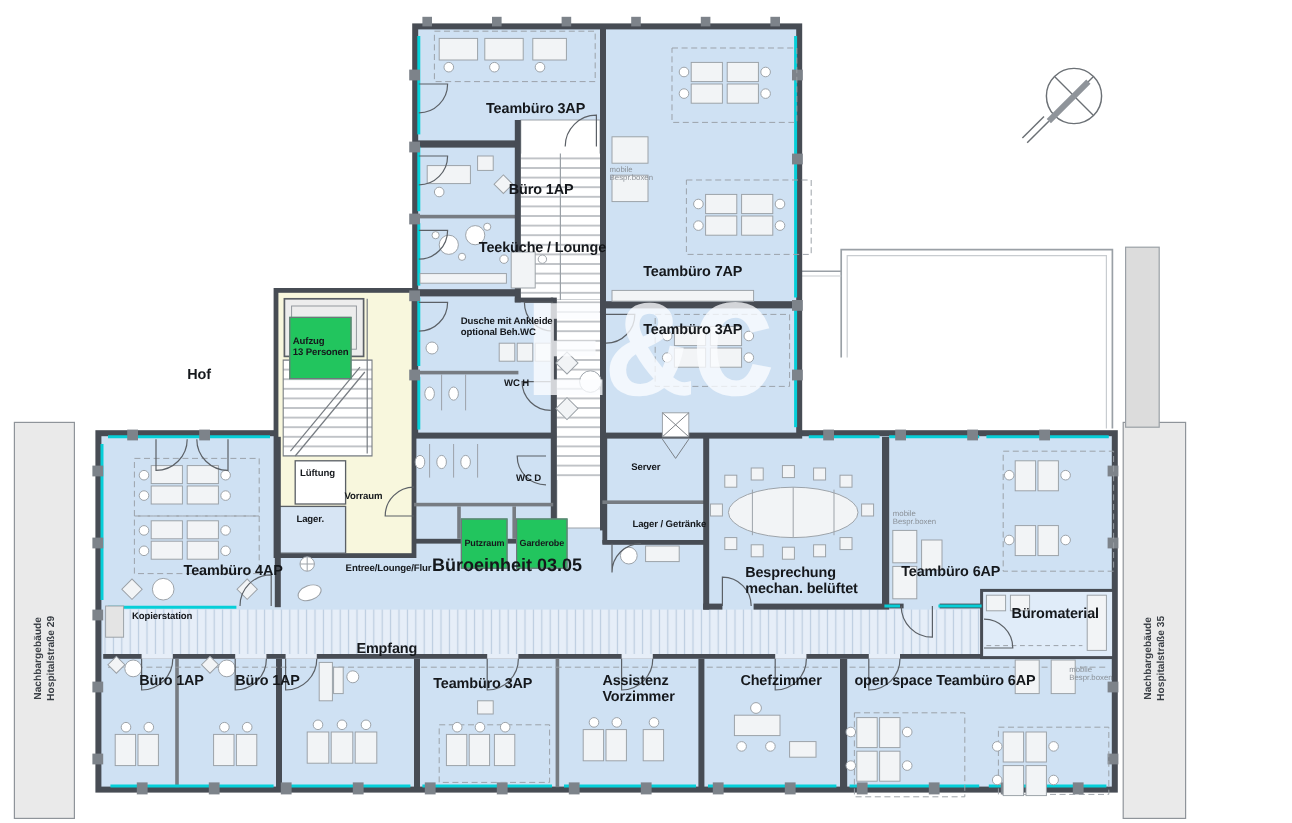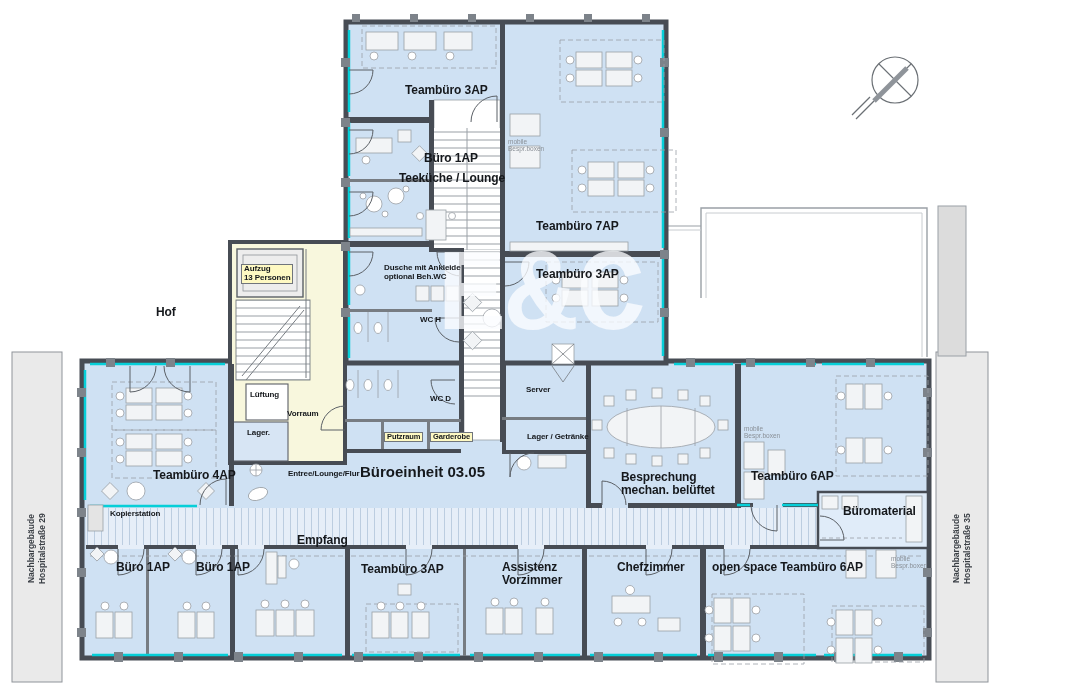--- a/index.html
+++ b/index.html
@@ -5,21 +5,21 @@
   html,body{margin:0;padding:0;background:#fff;}
   .stage{position:relative;width:1077px;height:686px;background:#ffffff;overflow:hidden;
          font-family:"Liberation Sans",sans-serif;}
   .stage svg{position:absolute;left:0;top:0;}
   .lbl{position:absolute;font-size:12px;font-weight:bold;color:#15181c;line-height:1.12;
        white-space:pre-line;letter-spacing:-0.1px;}
   .sm{font-size:8px;}
   .tiny{font-size:7.5px;}
   .xs{font-size:6.5px;color:#8a9097;font-weight:normal;letter-spacing:0;}
   .big{font-size:15px;letter-spacing:0;}
-  .boxed{background:#fef9c3;border:1px solid #70757c;padding:0 2px;}
+  .boxed{background:#22c55e;border:1px solid #70757c;padding:16px 2px;}
   .vlab{position:absolute;width:130px;text-align:center;transform:rotate(-90deg);
         font-size:8.5px;font-weight:bold;color:#3a3f45;white-space:pre-line;line-height:1.25;}
   .wm{position:absolute;font-family:Liberation Mono, monospace;color:rgba(251,253,255,0.78);
       font-weight:bold;pointer-events:none;}
   .wm1{font-size:116px;line-height:1;}
   .wm2{font-size:52px;line-height:1;color:rgba(251,253,255,0.7);}
 </style>
 </head>
 <body>
 
@@ -443,21 +443,21 @@
     <line x1="907" y1="68" x2="874" y2="101" stroke="#8f949a" stroke-width="5"></line>
     <line x1="874" y1="101" x2="856" y2="119" stroke="#6b7075" stroke-width="1.2"></line>
     <line x1="870" y1="97" x2="852" y2="115" stroke="#6b7075" stroke-width="1.2"></line>
   </g>
 </svg>
 
 <div class="wm wm1" style="left:437px;top:240px;">E&amp;C</div>
 
 <div class="lbl" style="left:405px;top:84px;">Teambüro 3AP</div>
 <div class="lbl" style="left:424px;top:152px;">Büro 1AP</div>
-<div class="lbl" style="left:399px;top:172px;text-align:right;">Teeküche / Lounge</div>
+<div class="lbl" style="left:399px;top:200px;text-align:right;">Teeküche / Lounge</div>
 <div class="lbl xs" style="left:508px;top:138px;">mobile
 Bespr.boxen</div>
 <div class="lbl" style="left:536px;top:220px;">Teambüro 7AP</div>
 <div class="lbl" style="left:536px;top:268px;">Teambüro 3AP</div>
 <div class="lbl sm boxed" style="left:241px;top:264px;">Aufzug
 13 Personen</div>
 <div class="lbl" style="left:128px;top:306px;margin-left:28px;">Hof</div>
 <div class="lbl sm" style="left:384px;top:264px;">Dusche mit Ankleide
 optional Beh.WC</div>
 <div class="lbl sm" style="left:420px;top:316px;">WC H</div>

